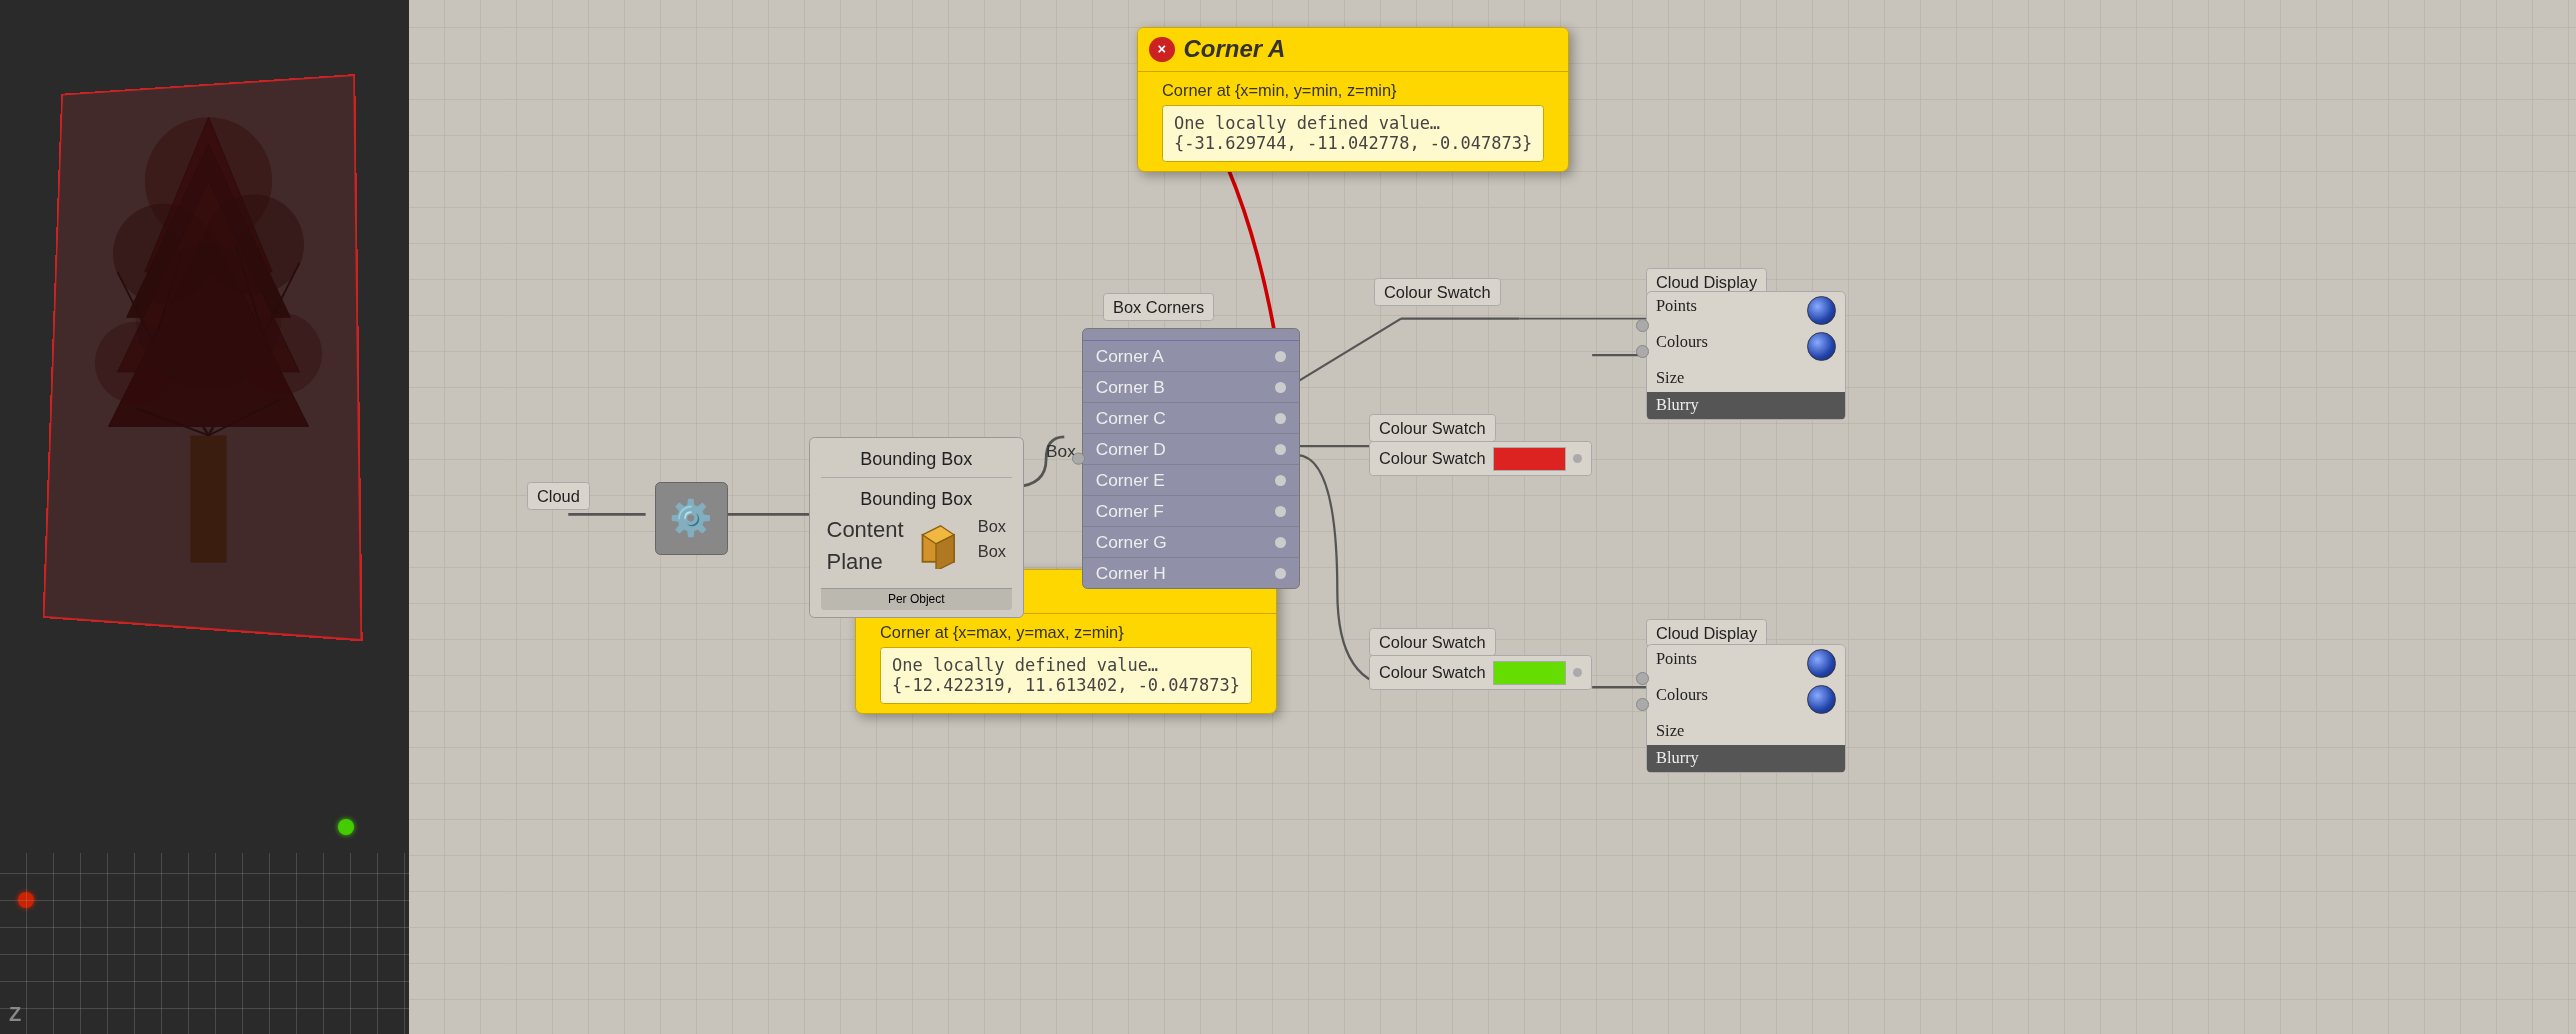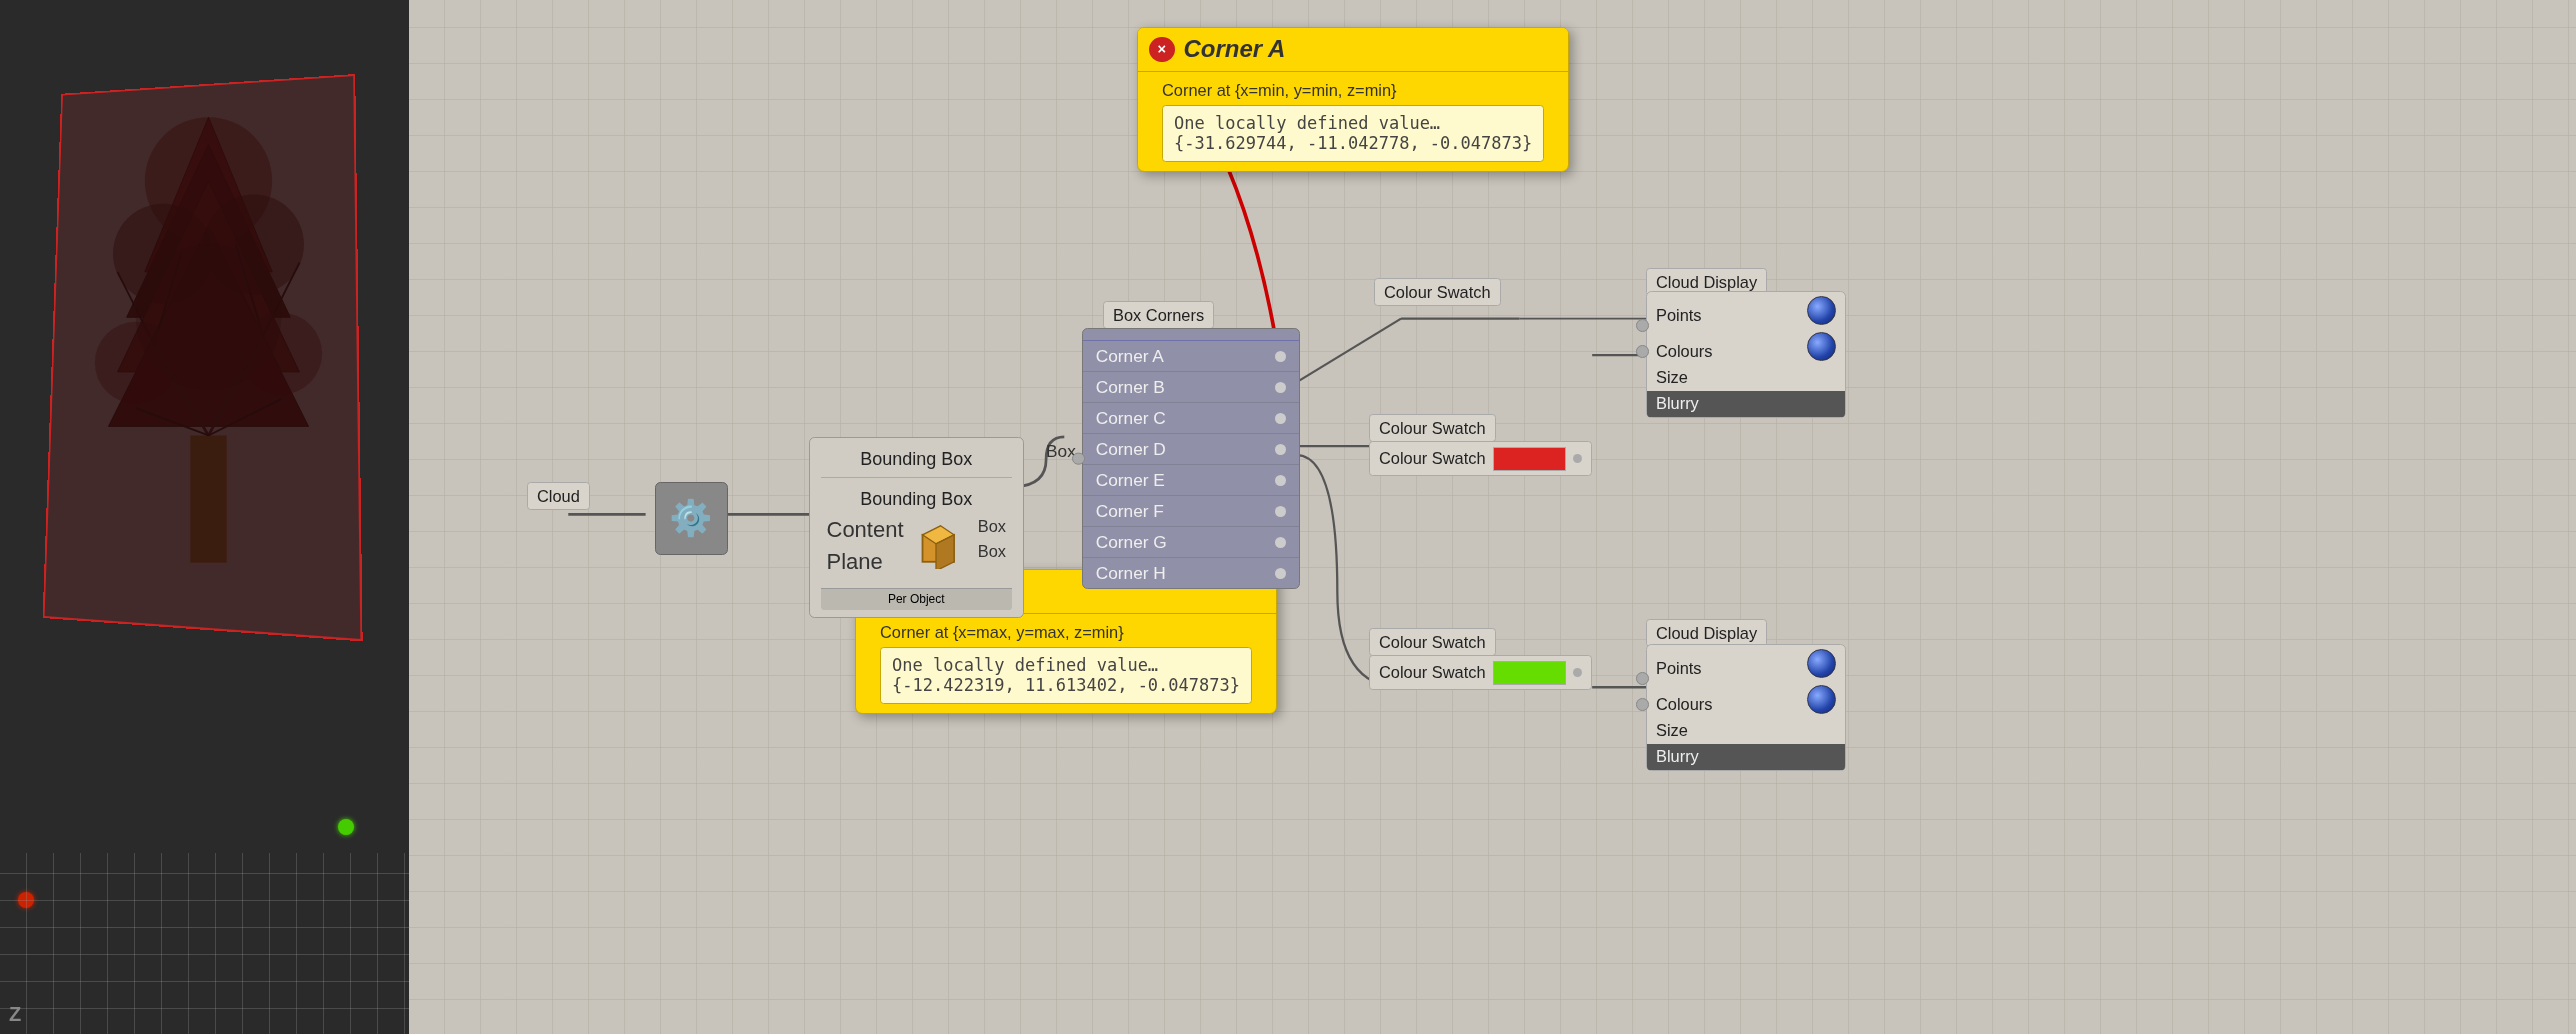--- a/index.html
+++ b/index.html
@@ -233,25 +233,26 @@
     }
 
     
     .cloud-display-node {
       background: #d8d4cc;
       border: 0.9px solid #aaa;
       border-radius: 5.5px;
     }
     .cloud-display-row {
       display: flex;
-      align-items: flex-end;
+      align-items: flex-start;
       justify-content: space-between;
       padding: 3.6px 9px;
       font-size: 16.4px;
       color: #222;
+      font-family: Liberation Serif, serif;
     }
     .cloud-display-row .right-side {
       display: flex;
       align-items: center;
       gap: 5.5px;
     }
 
     
     .colour-swatch-node {
       background: #d8d4cc;
@@ -488,21 +489,21 @@
       <div style="display:flex;flex-direction:column;gap:5.5px; font-size:16.4px; color:#333; text-align:right;">
         <span>Box</span>
         <span>Box</span>
       </div>
     </div>
     <div class="node-footer">Per Object</div>
   </div>
 
   <div style="position:absolute; top:441px; left:637px; font-size:17.3px; color:#333;">Box</div>
 
-  <div style="position:absolute; top:301px; left:682px;padding-left:12px;">
+  <div style="position:absolute; top:293px; left:682px;padding-left:12px;">
     <div class="node-label">Box Corners</div>
   </div>
 
   <div class="box-corners-node node" style="top:328px; left:673px; min-width:218px;">
 
     <div style="position:absolute; left:-11px; top:50%; transform:translateY(-50%); width:12.7px; height:12.7px; background:#aaa; border-radius:50%; border:1.8px solid #888;"></div>
     <div class="box-corners-title-bar" style="font-size:17.3px; padding:5.5px 0;"></div>
     <div class="box-corners-row">
       <span>Corner A</span>
       <span class="port-dot"></span>

